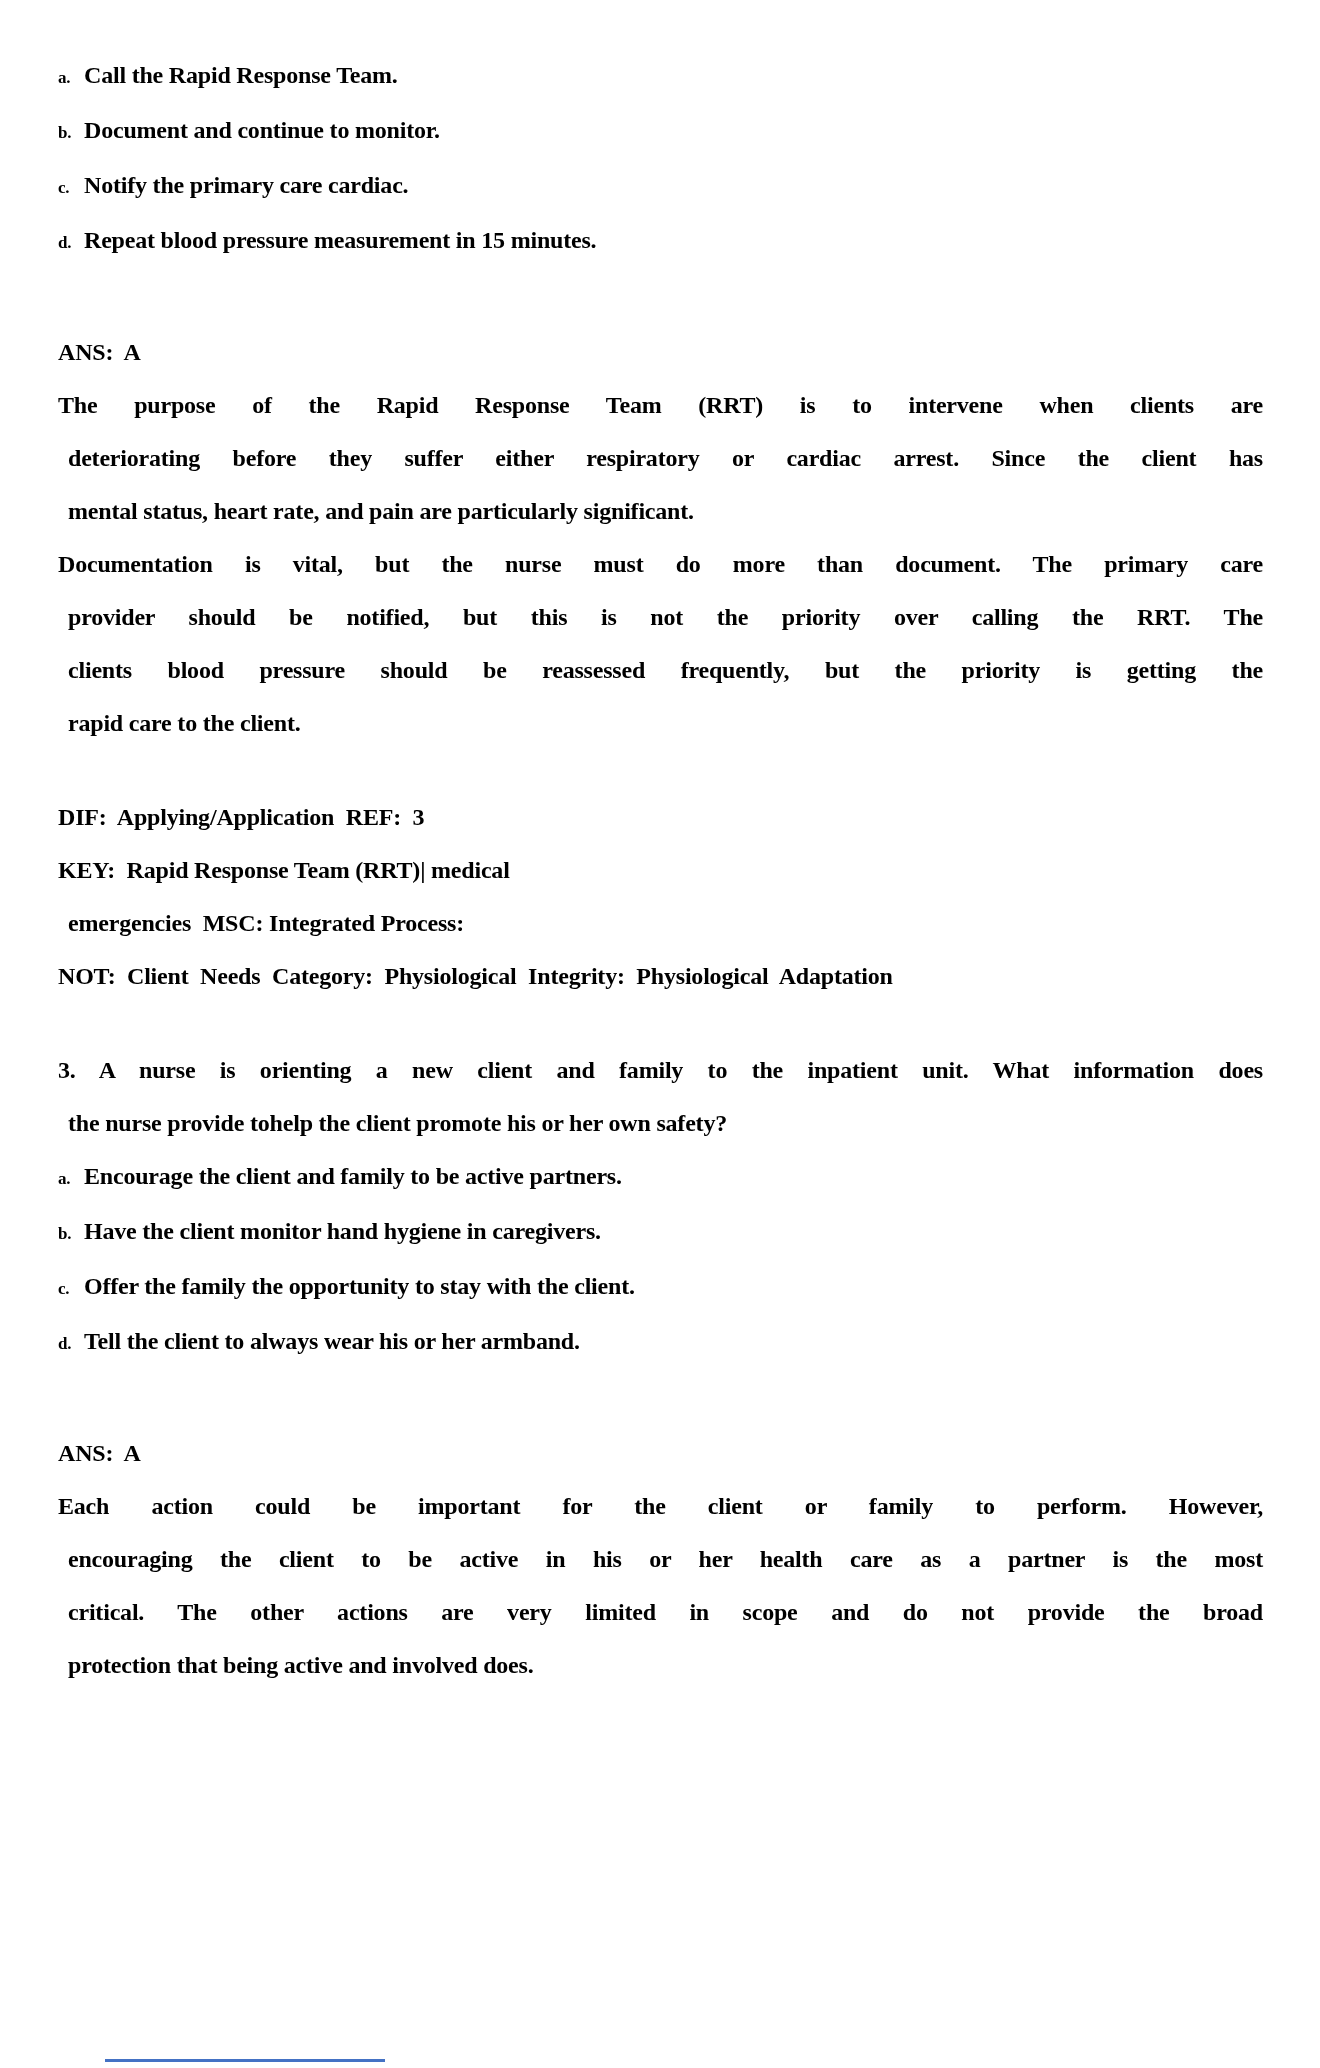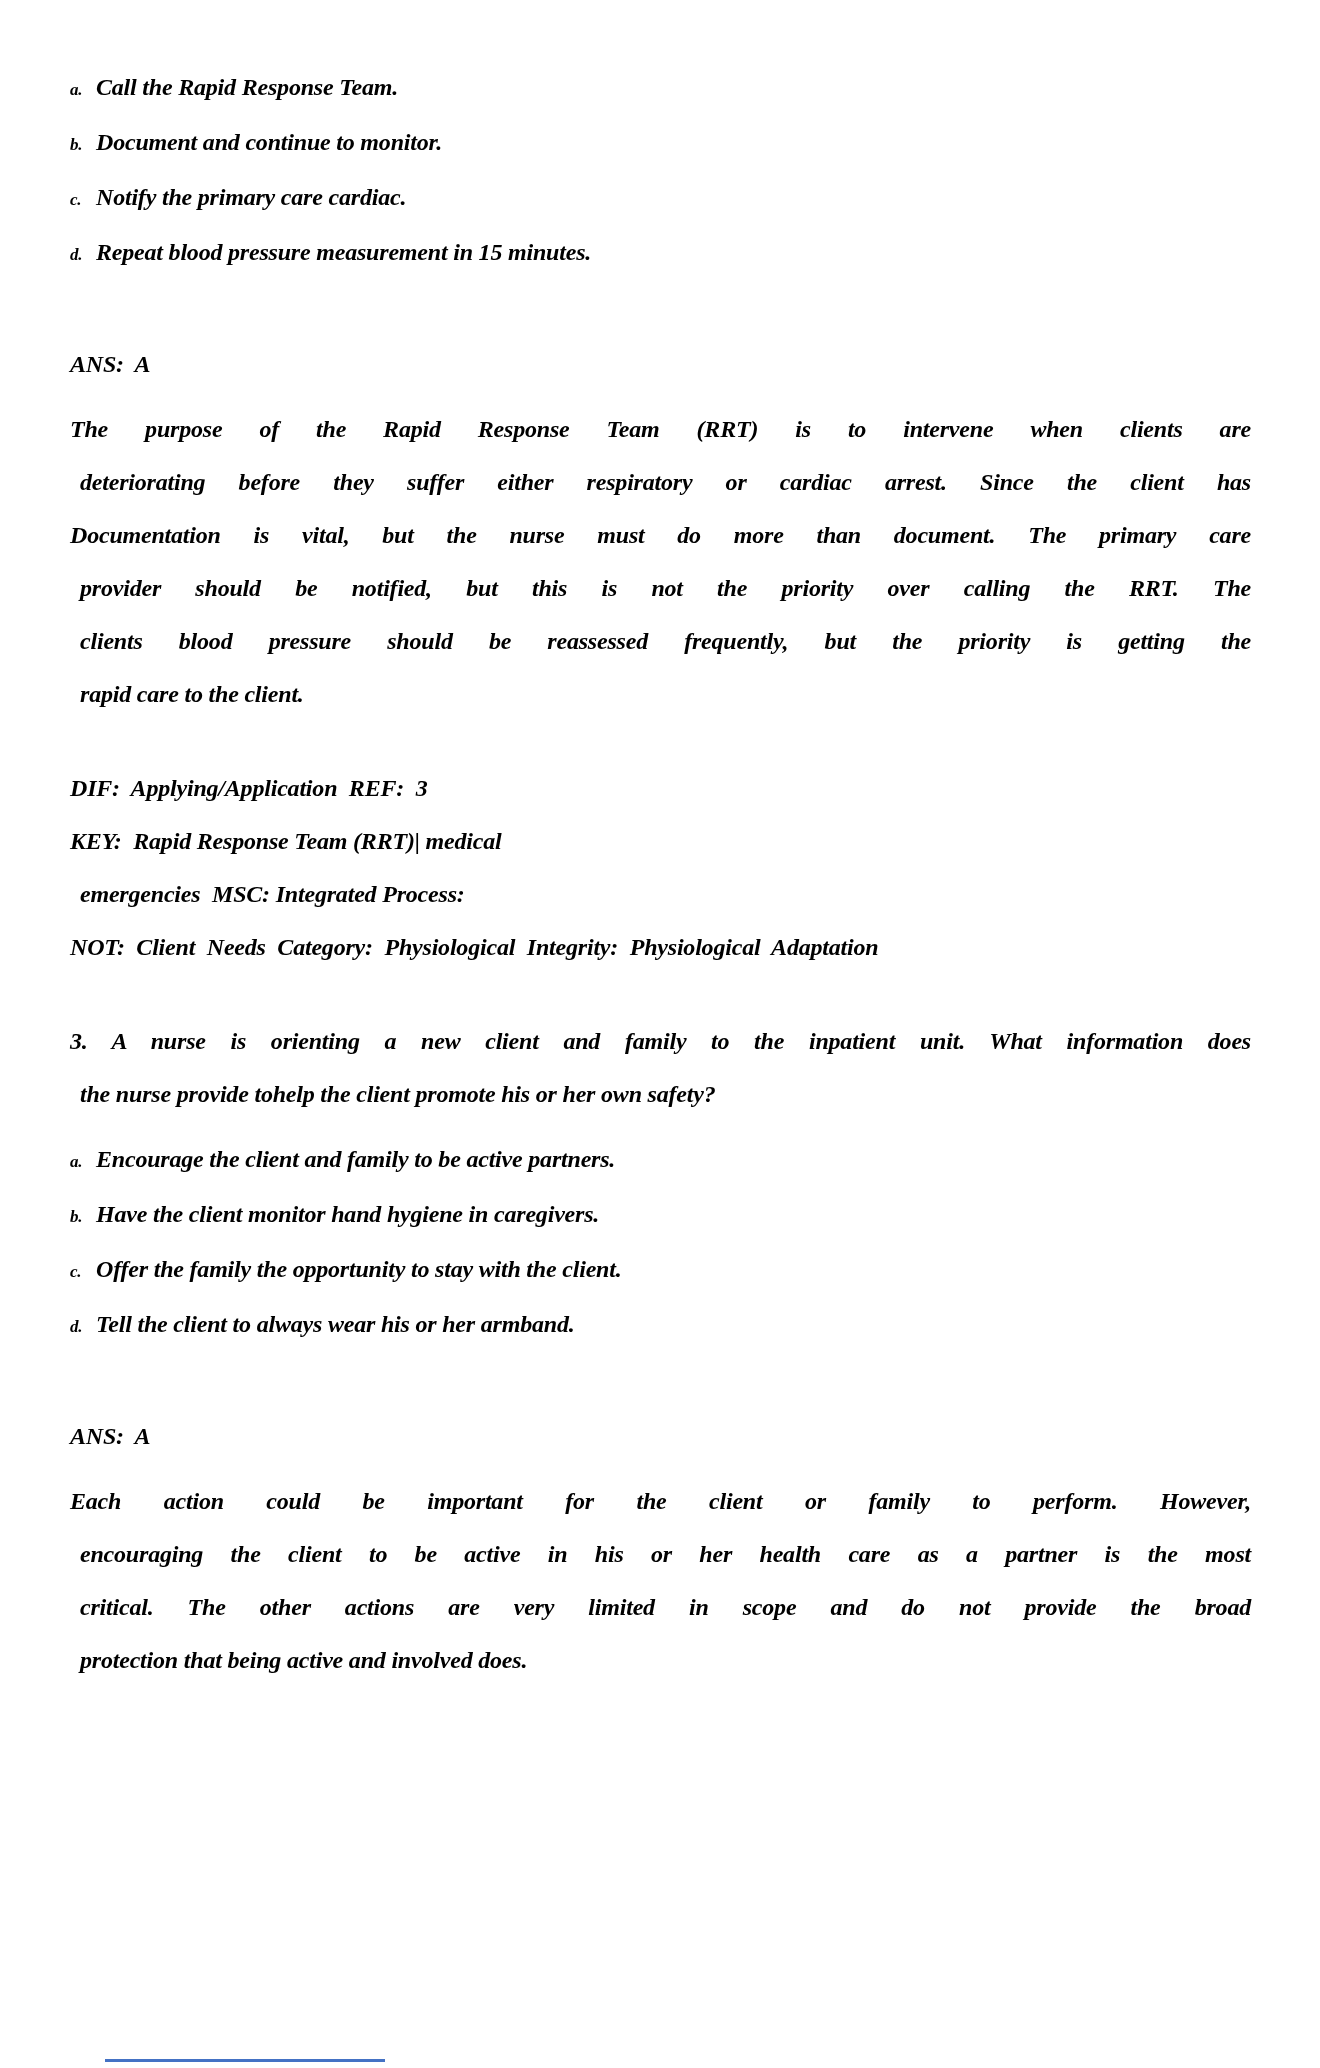--- a/index.html
+++ b/index.html
@@ -12,21 +12,21 @@
     font-weight: bold;
     position: relative;
     overflow: hidden;
   }
   #doc {
     padding: 49px 57px 0 58px;
     font-size: 24px;
     line-height: 53px;
     letter-spacing: -0.2px;
   }
-  .block { margin: 12px; font-style: italic; }
+  .block { margin: 0; }
   .gap-lg { margin-top: 57px; }
   .gap-md { margin-top: 41px; }
   .line {
     white-space: pre-wrap;
     min-height: 53px;
   }
   .line.justify {
     white-space: normal;
     text-align: justify;
     text-align-last: justify;
@@ -55,20 +55,21 @@
       <div class="choice-row"><span class="letter">b.</span><span>Document and continue to monitor.</span></div>
       <div class="choice-row"><span class="letter">c.</span><span>Notify the primary care cardiac.</span></div>
       <div class="choice-row"><span class="letter">d.</span><span>Repeat blood pressure measurement in 15 minutes.</span></div>
     </div>
     <div class="block gap-lg">
       <div class="line">ANS:  A</div>
     </div>
     <div class="block">
       <div class="line justify">The purpose of the Rapid Response Team (RRT) is to intervene when clients are</div>
       <div class="line justify ind">deteriorating before they suffer either respiratory or cardiac arrest. Since the client has</div>
+      <div class="line ind">mental status, heart rate, and pain are particularly significant.</div>
       <div class="line justify">Documentation is vital, but the nurse must do more than document. The primary care</div>
       <div class="line justify ind">provider should be notified, but this is not the priority over calling the RRT. The</div>
       <div class="line justify ind">clients blood pressure should be reassessed frequently, but the priority is getting the</div>
       <div class="line ind">rapid care to the client.</div>
     </div>
     <div class="block gap-md">
       <div class="line">DIF:  Applying/Application  REF:  3</div>
       <div class="line">KEY:  Rapid Response Team (RRT)| medical</div>
       <div class="line ind">emergencies  MSC: Integrated Process:</div>
       <div class="line">NOT:  Client  Needs  Category:  Physiological  Integrity:  Physiological  Adaptation</div>

